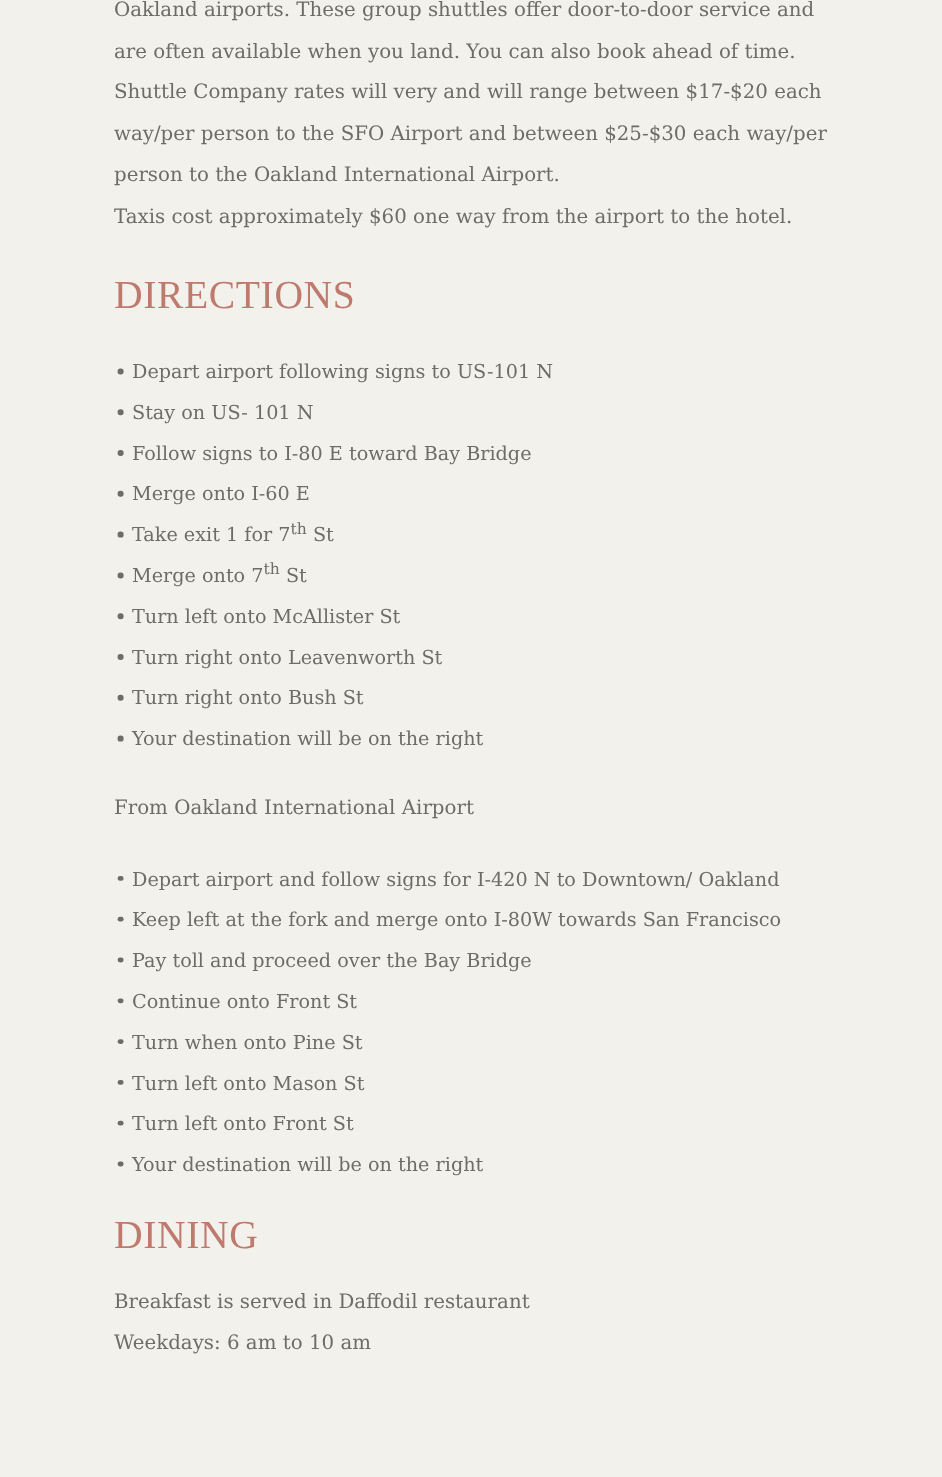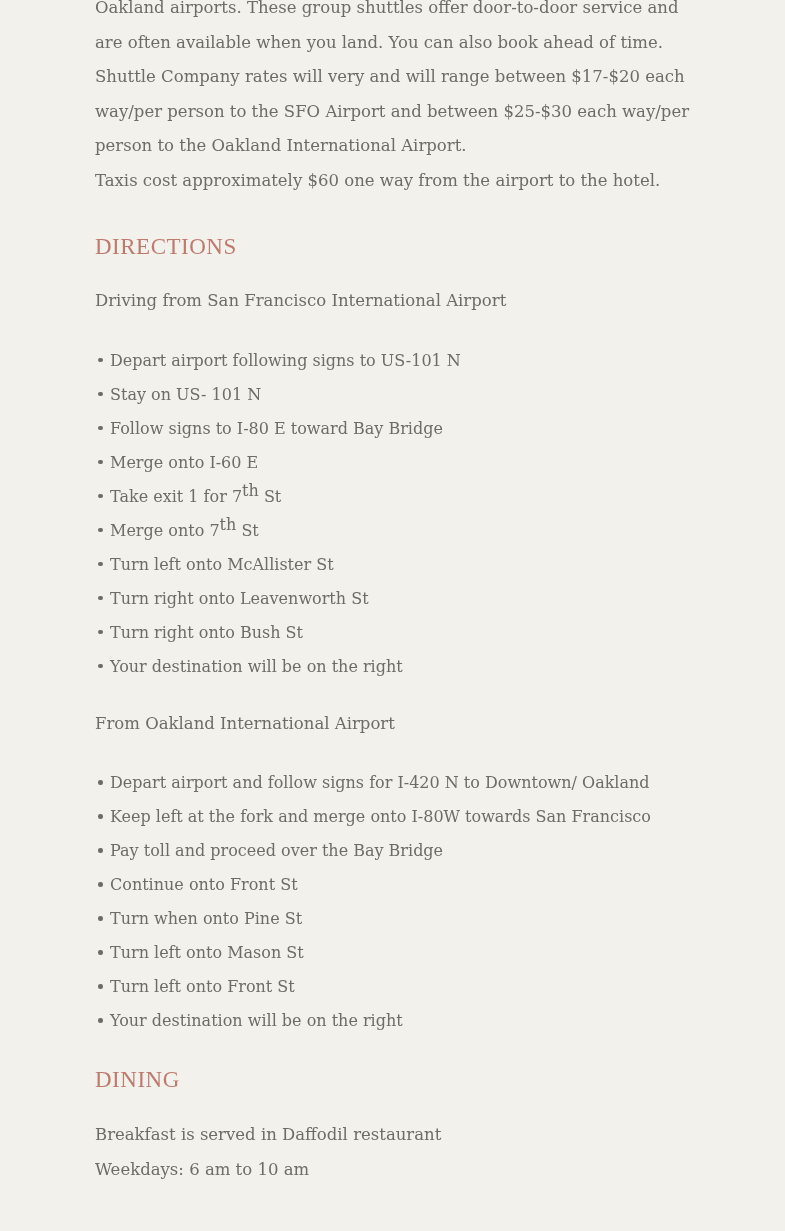--- a/index.html
+++ b/index.html
@@ -23,21 +23,21 @@
   }
   .body-text {
     font-size: 16.5px;
     line-height: 34.5px;
     margin: 0;
   }
   .intro { margin-top: -9px; }
   h2.section-heading {
     font-family: "Liberation Serif", serif;
     font-weight: 400;
-    font-size: 23px;
+    font-size: 33px;
     line-height: 42px;
     letter-spacing: 0.5px;
     color: var(--heading);
     margin: 28px 0 0 0;
   }
   .subtitle { margin-top: 16px; }
   .subtitle-after-list { margin-top: 30px; }
   ul.bullet-list {
     list-style: none;
     margin: 31px 0 0 0;
@@ -55,38 +55,37 @@
     content: "";
     position: absolute;
     left: 3px;
     top: 8px;
     width: 4.5px;
     height: 4.5px;
     border-radius: 50%;
     background: var(--text);
   }
   sup {
-    font-size: 16px;
+    font-size: 13px;
     line-height: 0;
     vertical-align: super;
   }
   .dining-line-first { margin-top: 17px; }
 </style>
 </head>
 <body>
 
 <div class="content">
 
   <p class="body-text intro">Oakland airports. These group shuttles offer door-to-door service and are often available when you land. You can also book ahead of time. Shuttle Company rates will very and will range between $17-$20 each way/per person to the SFO Airport and between $25-$30 each way/per person to the Oakland International Airport.</p>
 
   <p class="body-text">Taxis cost approximately $60 one way from the airport to the hotel.</p>
 
   <h2 class="section-heading">DIRECTIONS</h2>
 
-  <p class="body-text subtitle">Driving from San Francisco International Airport</p>
 
   <ul class="bullet-list">
       <li>Depart airport following signs to US-101 N</li>
       <li>Stay on US- 101 N</li>
       <li>Follow signs to I-80 E toward Bay Bridge</li>
       <li>Merge onto I-60 E</li>
       <li>Take exit 1 for 7<sup>th</sup> St</li>
       <li>Merge onto 7<sup>th</sup> St</li>
       <li>Turn left onto McAllister St</li>
       <li>Turn right onto Leavenworth St</li>

